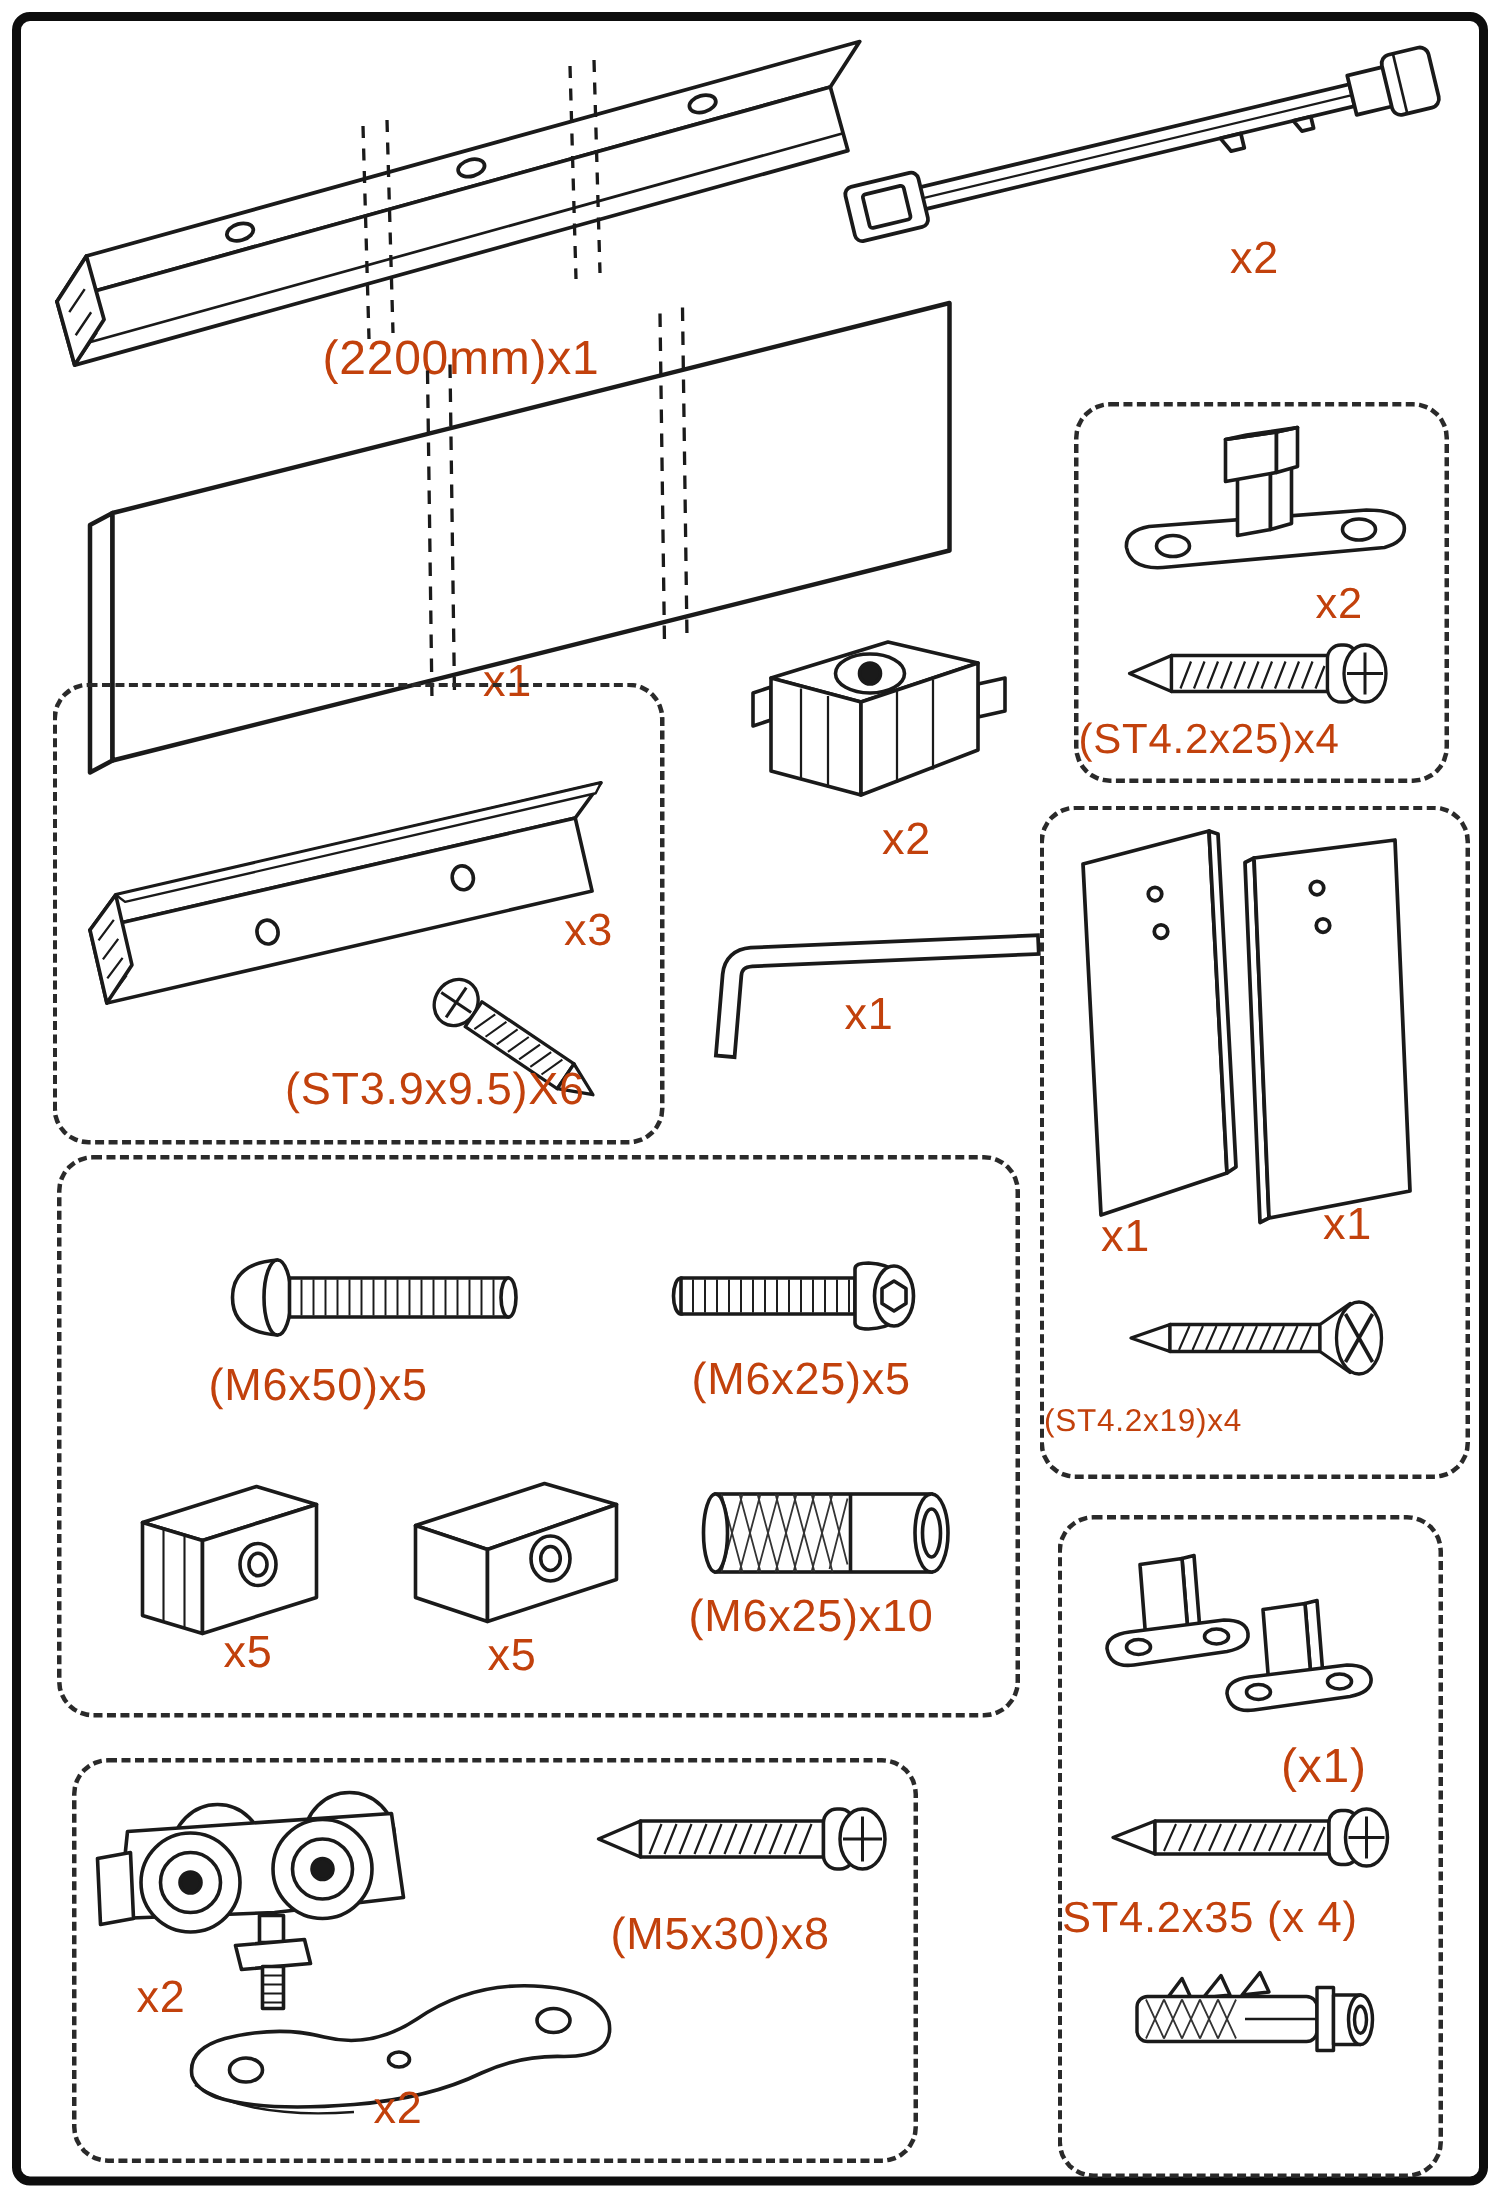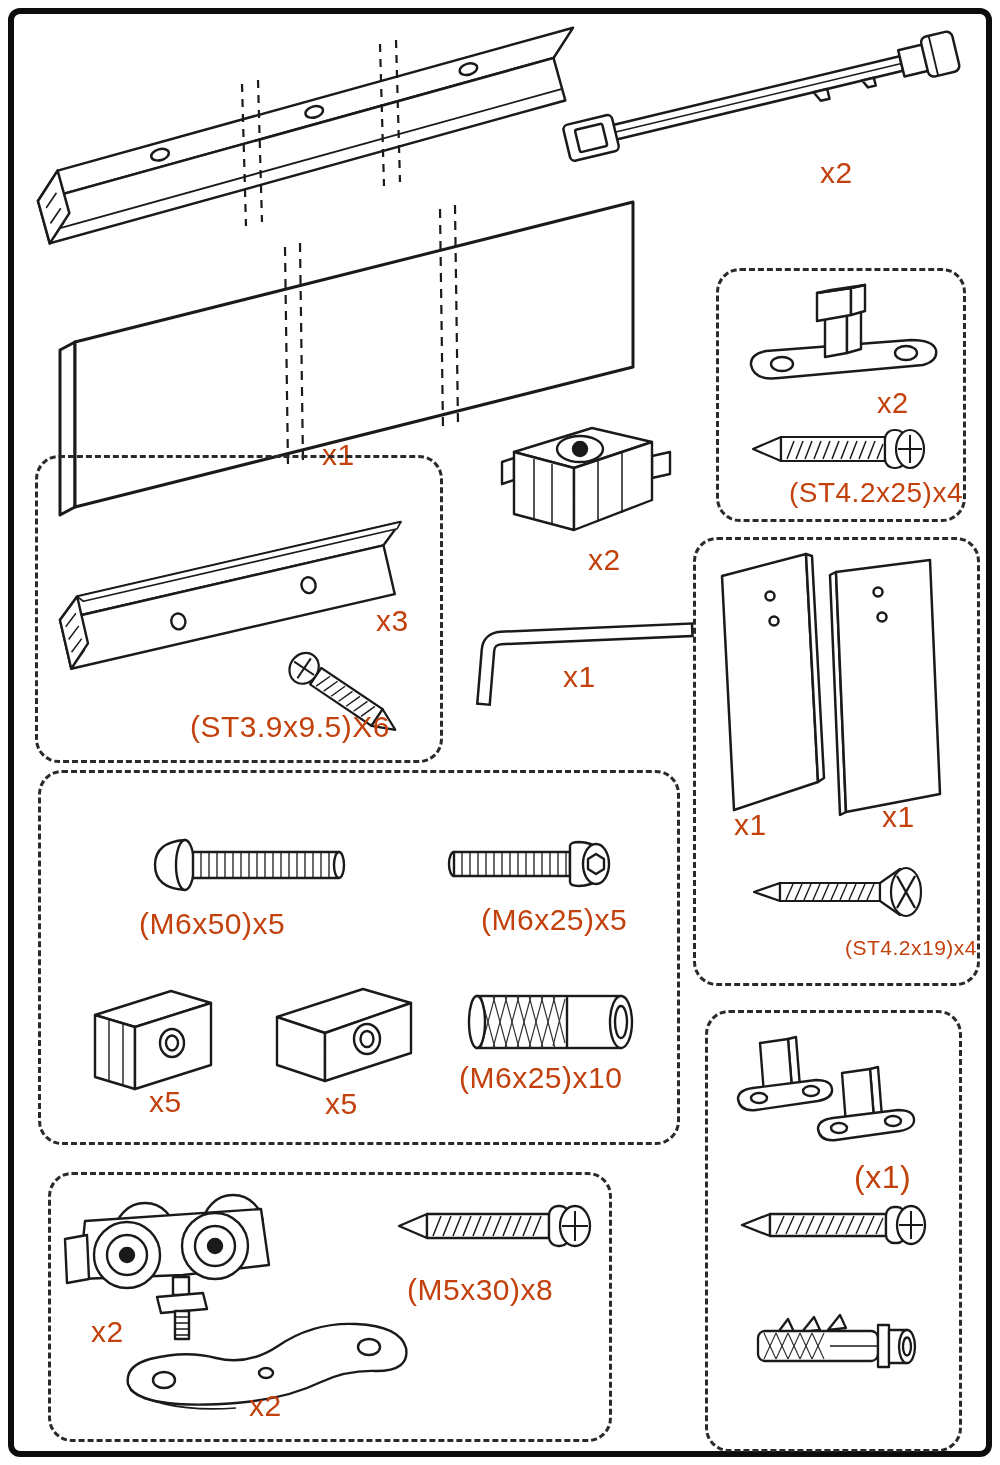--- a/index.html
+++ b/index.html
@@ -3,21 +3,21 @@
 <meta charset="utf-8">
 <style>
   * { box-sizing: border-box; }
   html,body { margin:0; padding:0; background:#ffffff; }
   body { font-family:"Liberation Sans", sans-serif; }
   .page { position:relative; width:1000px; height:1465px; background:#ffffff; overflow:hidden; }
   .frame { position:absolute; left:8px; top:8px; right:8px; bottom:8px;
            border:6px solid #0d0d0d; border-radius:12px; }
   .part { position:absolute; overflow:visible; }
   .label { position:absolute; color:#c2410c; font-size:30px; letter-spacing:0.5px; white-space:nowrap; }
-  .label.center { text-align:right; }
+  .label.center { text-align:left; }
   .gbox { position:absolute; border:3px dashed #2a2a2a; border-radius:24px; }
 </style>
 </head>
 <body>
 
 <div class="page">
   <div class="frame"></div>
 
   <svg class="part" style="left:18px;top:6px" width="580" height="262" viewBox="0 0 580 262">
     <g transform="translate(20,195) rotate(-15.5)" fill="#ffffff" stroke="#1a1a1a" stroke-width="2.5" stroke-linejoin="round">
@@ -30,20 +30,21 @@
       <ellipse cx="290" cy="-12" rx="9" ry="5.5"></ellipse>
       <ellipse cx="450" cy="-12" rx="9" ry="5.5"></ellipse>
     </g>
     <g stroke="#1a1a1a" stroke-width="2.2" stroke-dasharray="8,7" fill="none">
       <line x1="224" y1="78" x2="228" y2="220"></line>
       <line x1="240" y1="74" x2="244" y2="216"></line>
       <line x1="362" y1="38" x2="366" y2="180"></line>
       <line x1="378" y1="34" x2="382" y2="176"></line>
     </g>
   </svg>
+  <div class="label" style="left:215px;top:220px;font-size:32px">(2200mm)x1</div>
 
   <svg class="part" style="left:555px;top:18px" width="425" height="168" viewBox="0 0 425 168">
     <g transform="translate(12,118) rotate(-13.5)" fill="#ffffff" stroke="#1a1a1a" stroke-width="2.5" stroke-linejoin="round">
       <rect x="28" y="0" width="314" height="15"></rect>
       <line x1="28" y1="7.5" x2="342" y2="7.5" stroke-width="1.5"></line>
       <polygon points="250,15 264,15 264,25 255,25"></polygon>
       <polygon points="300,15 312,15 312,23 304,23"></polygon>
       <rect x="-2" y="-11" width="50" height="37" rx="5"></rect>
       <rect x="9" y="-4" width="28" height="23" rx="2"></rect>
       <rect x="342" y="-6" width="26" height="27"></rect>
@@ -188,21 +189,21 @@
     <svg class="part" style="left:398px;top:60px" width="190" height="62" viewBox="0 0 190 62">
       <g fill="#ffffff" stroke="#1a1a1a" stroke-width="2.4" stroke-linejoin="round">
         <ellipse cx="15" cy="31" rx="5" ry="12"></ellipse>
         <rect x="15" y="19" width="116" height="24"></rect>
         <path d="M23,20V42M31,20V42M39,20V42M47,20V42M55,20V42M63,20V42M71,20V42M79,20V42M87,20V42M95,20V42M103,20V42M111,20V42M119,20V42M127,20V42" fill="none" stroke-width="1.3"></path>
         <path d="M131,13 Q131,9 140,9 Q164,10 168,31 Q164,52 140,53 Q131,53 131,49 Z"></path>
         <ellipse cx="157" cy="31" rx="13" ry="20"></ellipse>
         <polygon points="157,21 165,26 165,36 157,41 149,36 149,26" fill="none"></polygon>
       </g>
     </svg>
-    <div class="label" style="left:440px;top:130px">(M6x25)x5</div>
+    <div class="label" style="left:420px;top:130px">(M6x25)x5</div>
 
     <svg class="part" style="left:38px;top:206px" width="150" height="122" viewBox="0 0 150 122">
       <g fill="#ffffff" stroke="#1a1a1a" stroke-width="2.4" stroke-linejoin="round">
         <polygon points="16,36 92,12 132,24 56,48"></polygon>
         <polygon points="16,36 56,48 56,110 16,98"></polygon>
         <polygon points="56,48 132,24 132,86 56,110"></polygon>
         <line x1="30" y1="40" x2="30" y2="103" stroke-width="1.4"></line>
         <line x1="44" y1="44" x2="44" y2="107" stroke-width="1.4"></line>
         <ellipse cx="93" cy="64" rx="12" ry="14"></ellipse>
         <ellipse cx="93" cy="64" rx="6" ry="7.5"></ellipse>
@@ -304,20 +305,21 @@
       <g fill="#ffffff" stroke="#1a1a1a" stroke-width="2.3" stroke-linejoin="round">
         <polygon points="6,32 34,21 34,43"></polygon>
         <rect x="34" y="21" width="116" height="22"></rect>
         <path d="M40,41l8,-18M50,41l8,-18M60,41l8,-18M70,41l8,-18M80,41l8,-18M90,41l8,-18M100,41l8,-18M110,41l8,-18M120,41l8,-18M130,41l8,-18M140,41l7,-16" fill="none" stroke-width="1.4"></path>
         <rect x="150" y="14" width="19" height="36" rx="8"></rect>
         <ellipse cx="175" cy="32" rx="14" ry="19"></ellipse>
         <line x1="175" y1="18" x2="175" y2="46" stroke-width="2"></line>
         <line x1="163" y1="32" x2="187" y2="32" stroke-width="2"></line>
       </g>
     </svg>
+    <div class="label center" style="left:0;right:0;top:250px;font-size:29px">ST4.2x35 (x 4)</div>
 
     <svg class="part" style="left:38px;top:302px" width="180" height="72" viewBox="0 0 180 72">
       <g fill="#ffffff" stroke="#1a1a1a" stroke-width="2.3" stroke-linejoin="round">
         <polygon points="30,20 42,4 48,17"></polygon>
         <polygon points="56,17 68,2 74,15"></polygon>
         <polygon points="82,15 94,0 100,13"></polygon>
         <rect x="12" y="16" width="120" height="30" rx="7"></rect>
         <path d="M18,18L30,44M30,18L42,44M42,18L54,44M54,18L66,44M66,18L78,44" fill="none" stroke="#333333" stroke-width="1.2"></path>
         <path d="M30,18L18,44M42,18L30,44M54,18L42,44M66,18L54,44M78,18L66,44" fill="none" stroke="#333333" stroke-width="1.2"></path>
         <line x1="84" y1="31" x2="132" y2="31" stroke-width="1.6"></line>

